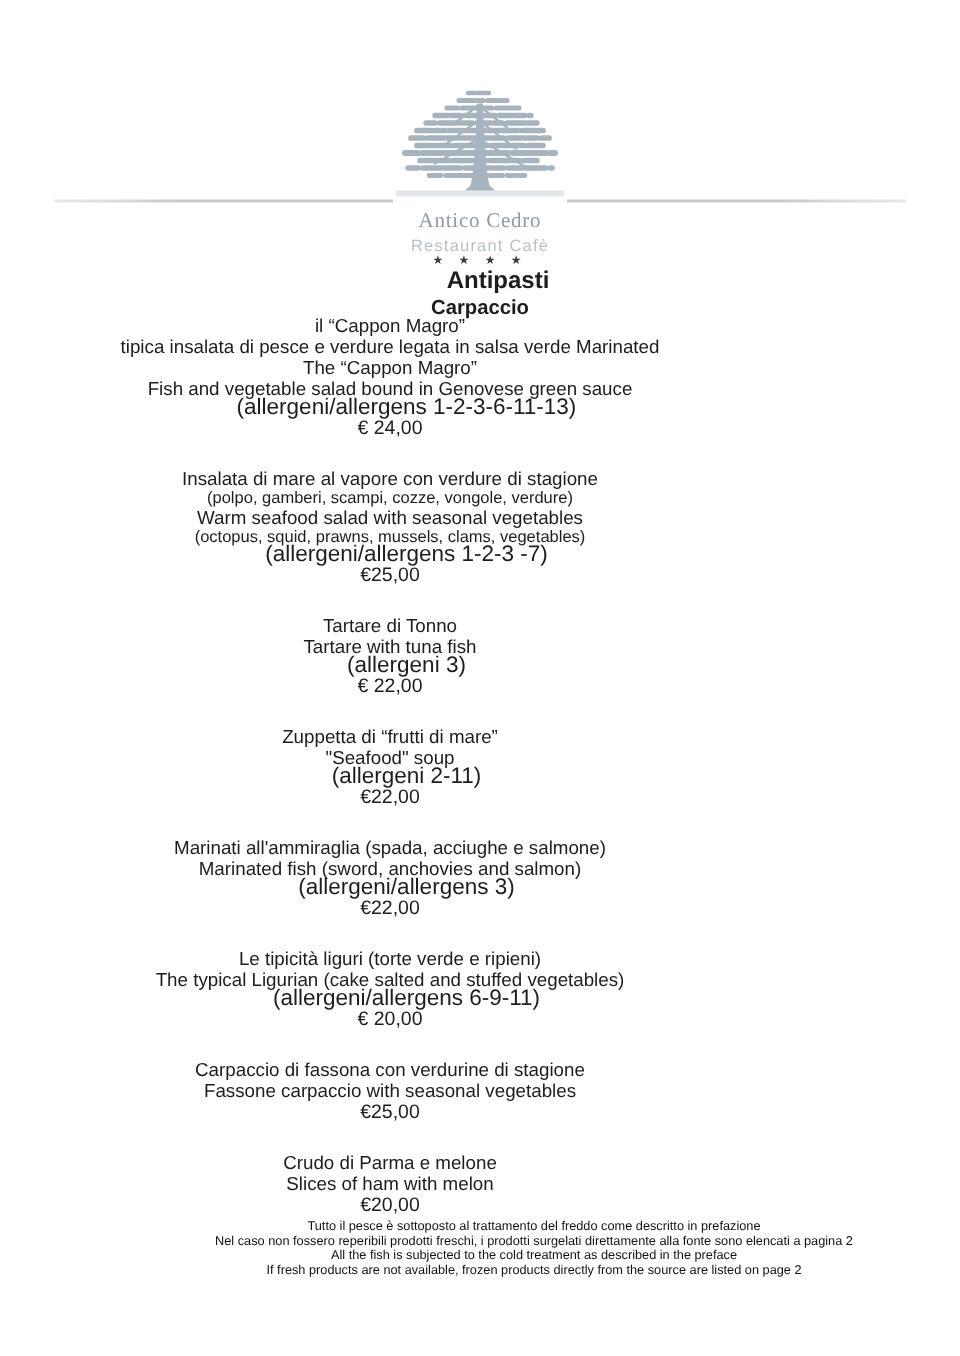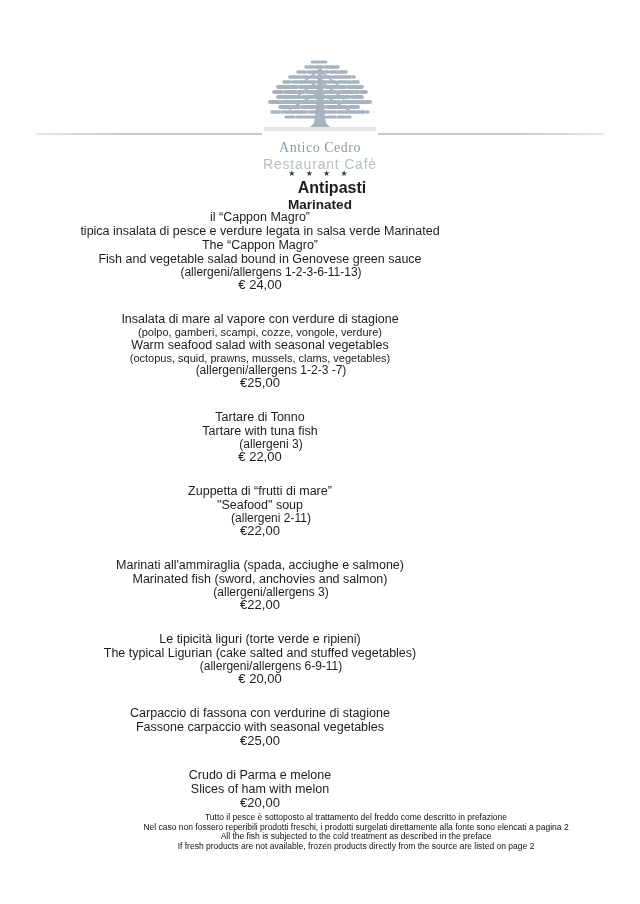--- a/index.html
+++ b/index.html
@@ -23,33 +23,33 @@
     width: 116px; margin: 0 auto; padding-top: 57px; padding-bottom: 4px;
     background: #fff;
   }
   .tree-svg { display: block; color: var(--tree, #a7b4bf); }
   .brand {
     font-family: "Liberation Serif", serif;
     font-size: 14px; line-height: 22px; letter-spacing: 0.5px;
     color: var(--brand_text, #8d9aa6);
   }
   .subtitle {
-    font-size: 14px; line-height: 10px; letter-spacing: 0.8px;
+    font-size: 11px; line-height: 10px; letter-spacing: 0.8px;
     color: var(--subtitle_text, #b7c0c7);
   }
   .stars { font-size: 8px; line-height: 9px; letter-spacing: 4px; color: #3a3a3a; }
   .section-title-it { font-size: 16px; line-height: 18px; font-weight: bold; margin-top: 1px; margin-left: 24px; }
   .section-title-en { font-size: 13.5px; line-height: 15px; font-weight: bold; }
 
   
   .menu { position: absolute; top: 210px; left: 0; width: 520px; text-align: center; }
   .menu-item { margin-bottom: 20px; }
   .line      { font-size: 12.5px; line-height: 14px; }
   .line.sub  { font-size: 11px;   line-height: 12px; }
-  .allergens { font-size: 12px;  line-height: 12px; padding-left: 22px; }
+  .allergens { font-size: 15px;  line-height: 12px; padding-left: 22px; }
   .price     { font-size: 13px;   line-height: 14px; }
 
   
   .footer { position: absolute; top: 813px; left: 0; width: 640px; text-align: center; padding-left: 36px; }
   .footer-line { font-size: 8.5px; line-height: 9.5px; color: #111; }
 </style>
 </head>
 <body style="--tree: #a7b4bf; --brand_text: #8d9aa6; --subtitle_text: #b7c0c7; --text: #1d1d1d;">
 
 <div class="page">
@@ -82,21 +82,21 @@
         <path d="M46 72 C50 68 52 66 55 65 L61 65 C64 66 66 68 70 72 Z" fill="currentColor"></path>
 
         <rect x="2" y="70" width="112" height="4" fill="#e3e7ea"></rect>
       </svg>
     </div>
 
     <div class="brand">Antico Cedro</div>
     <div class="subtitle">Restaurant Cafè</div>
     <div class="stars">★ ★ ★ ★</div>
     <div class="section-title-it">Antipasti</div>
-    <div class="section-title-en">Marinated</div>
+    <div class="section-title-en">Carpaccio</div>
   </div>
 
   <div class="menu">
       <div class="menu-item">
         <div class="line">il “Cappon Magro”</div>
         <div class="line">tipica insalata di pesce e verdure legata in salsa verde Marinated</div>
         <div class="line">The “Cappon Magro”</div>
         <div class="line">Fish and vegetable salad bound in Genovese green sauce</div>
         <div class="allergens">(allergeni/allergens 1-2-3-6-11-13)</div>
         <div class="price">€ 24,00</div>

